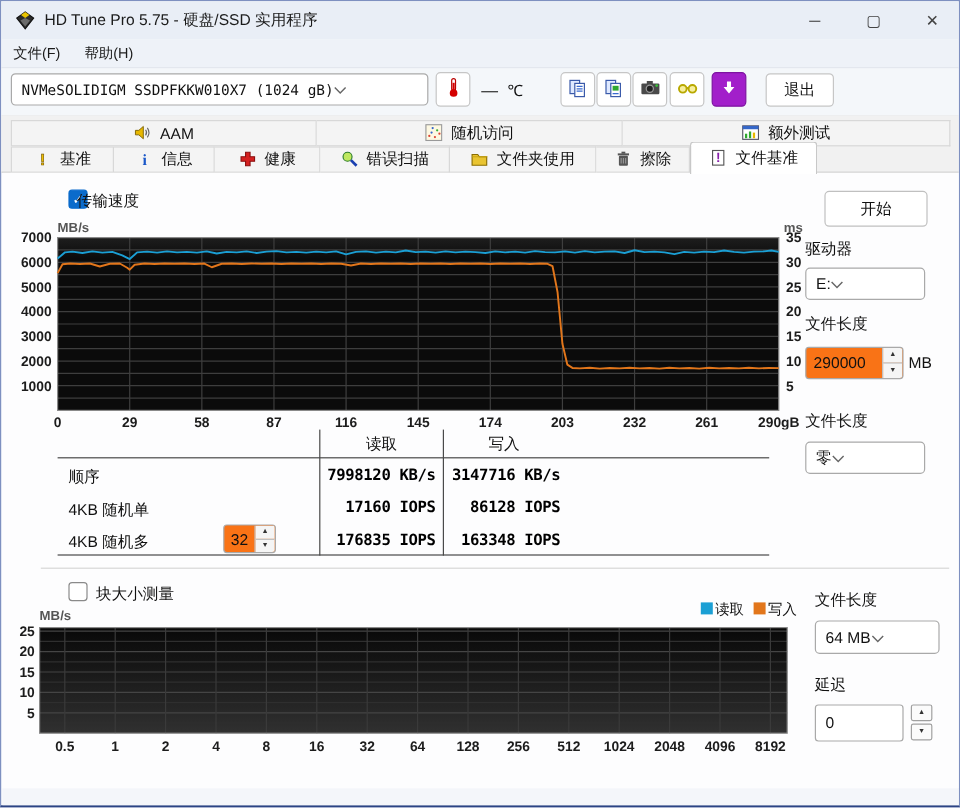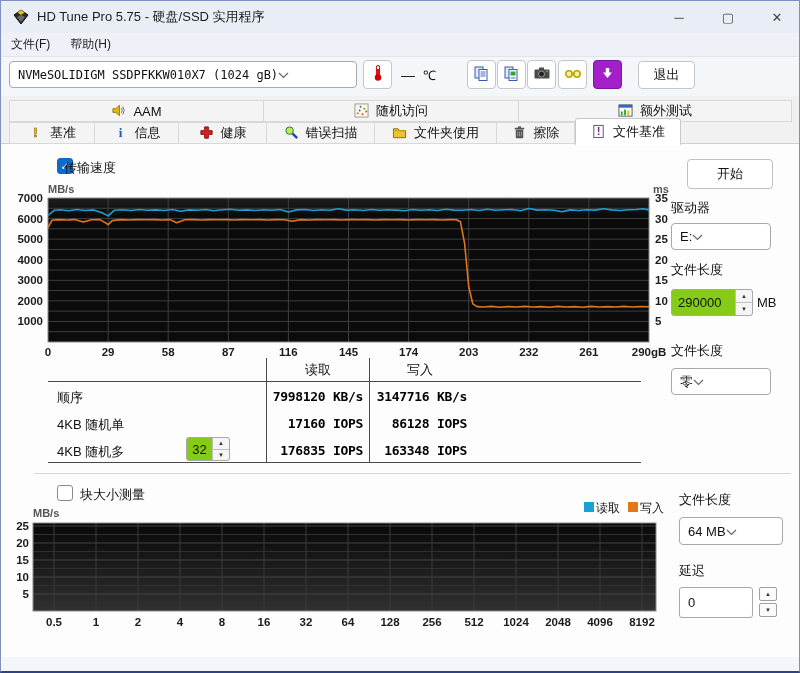--- a/index.html
+++ b/index.html
@@ -34,21 +34,21 @@
   .ticon{width:16px;height:16px;flex:0 0 auto;display:inline-flex;}
   
   .content-bg{position:absolute;left:1px;top:143px;width:798px;height:513px;background:#fdfdfe;}
   .cb{position:absolute;width:16px;height:16px;border-radius:3px;border:1px solid #8a8a8a;background:#fff;box-sizing:border-box;
       display:flex;align-items:center;justify-content:center;font-size:11px;color:#fff;}
   .cb.checked{background:#0b6bcb;border-color:#0b6bcb;}
   .cblabel{position:absolute;font-size:13px;color:#111;}
   .panel-label{position:absolute;font-size:13px;color:#111;}
   .btn-start{position:absolute;background:#fff;border:1px solid #c0c0c0;border-radius:4px;font-size:13px;color:#111;
              display:flex;align-items:center;justify-content:center;box-sizing:border-box;}
-  .spinbox{position:absolute;background:#84cc16;border:1px solid #a9a9a9;border-radius:3px;display:flex;box-sizing:border-box;overflow:hidden;}
+  .spinbox{position:absolute;background:#f97316;border:1px solid #a9a9a9;border-radius:3px;display:flex;box-sizing:border-box;overflow:hidden;}
   .spinbox .num{flex:1;display:flex;align-items:center;padding-left:6px;font-size:13px;color:#111;}
   .spincol{width:16px;border-left:1px solid #c0c0c0;display:flex;flex-direction:column;}
   .spincol .sb{flex:1;display:flex;align-items:center;justify-content:center;font-size:6px;color:#333;background:#f5f5f5;}
   .spincol .sb+.sb{border-top:1px solid #c0c0c0;}
   .minispin{position:absolute;width:18px;height:14px;background:#fbfbfb;border:1px solid #a0a0a0;border-radius:2px;
             display:flex;align-items:center;justify-content:center;font-size:6px;color:#333;box-sizing:border-box;}
   .input{position:absolute;background:#fff;border:1px solid #a9a9a9;border-radius:3px;display:flex;align-items:center;
          padding-left:8px;font-size:13px;color:#111;box-sizing:border-box;}
   
   .tline{position:absolute;background:#4a4a4a;}

